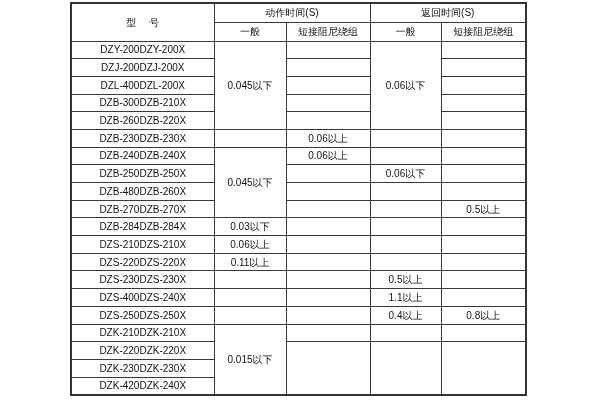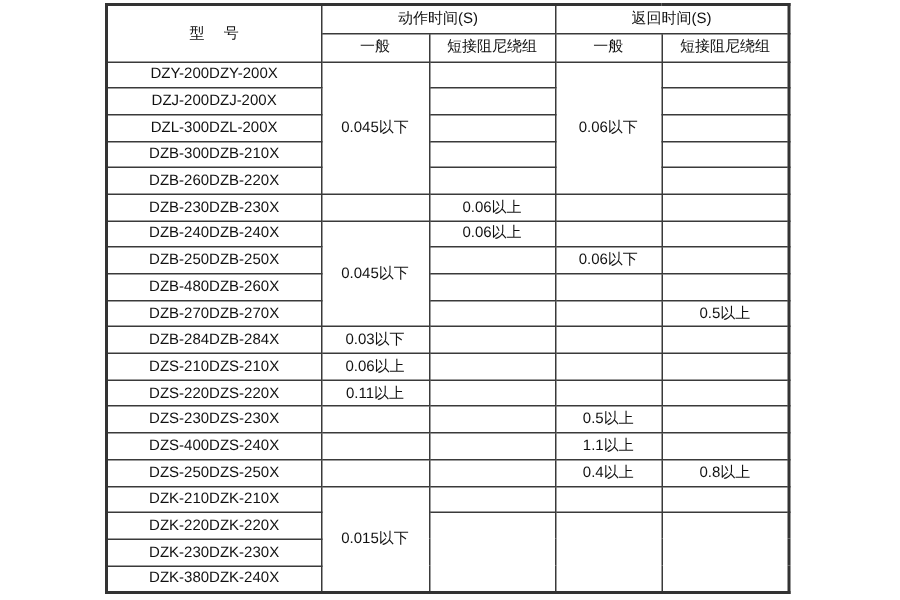--- a/index.html
+++ b/index.html
@@ -60,21 +60,21 @@
           <td></td>
           <td rowspan="5">0.06以下</td>
           <td></td>
         </tr>
         <tr>
           <td class="model-cell"><span class="m1">DZJ-200</span><span class="m2">DZJ-200X</span></td>
           <td></td>
           <td></td>
         </tr>
         <tr>
-          <td class="model-cell"><span class="m1">DZL-300</span><span class="m2">DZL-200X</span></td>
+          <td class="model-cell"><span class="m1">DZL-400</span><span class="m2">DZL-200X</span></td>
           <td></td>
           <td></td>
         </tr>
         <tr>
           <td class="model-cell"><span class="m1">DZB-300</span><span class="m2">DZB-210X</span></td>
           <td></td>
           <td></td>
         </tr>
         <tr>
           <td class="model-cell"><span class="m1">DZB-260</span><span class="m2">DZB-220X</span></td>
@@ -165,17 +165,17 @@
         <tr>
           <td class="model-cell"><span class="m1">DZK-220</span><span class="m2">DZK-220X</span></td>
           <td rowspan="3"></td>
           <td rowspan="3"></td>
           <td rowspan="3"></td>
         </tr>
         <tr>
           <td class="model-cell"><span class="m1">DZK-230</span><span class="m2">DZK-230X</span></td>
         </tr>
         <tr>
-          <td class="model-cell"><span class="m1">DZK-380</span><span class="m2">DZK-240X</span></td>
+          <td class="model-cell"><span class="m1">DZK-420</span><span class="m2">DZK-240X</span></td>
         </tr>
       </tbody>
   </table>
 </div>
 
 </body></html>

